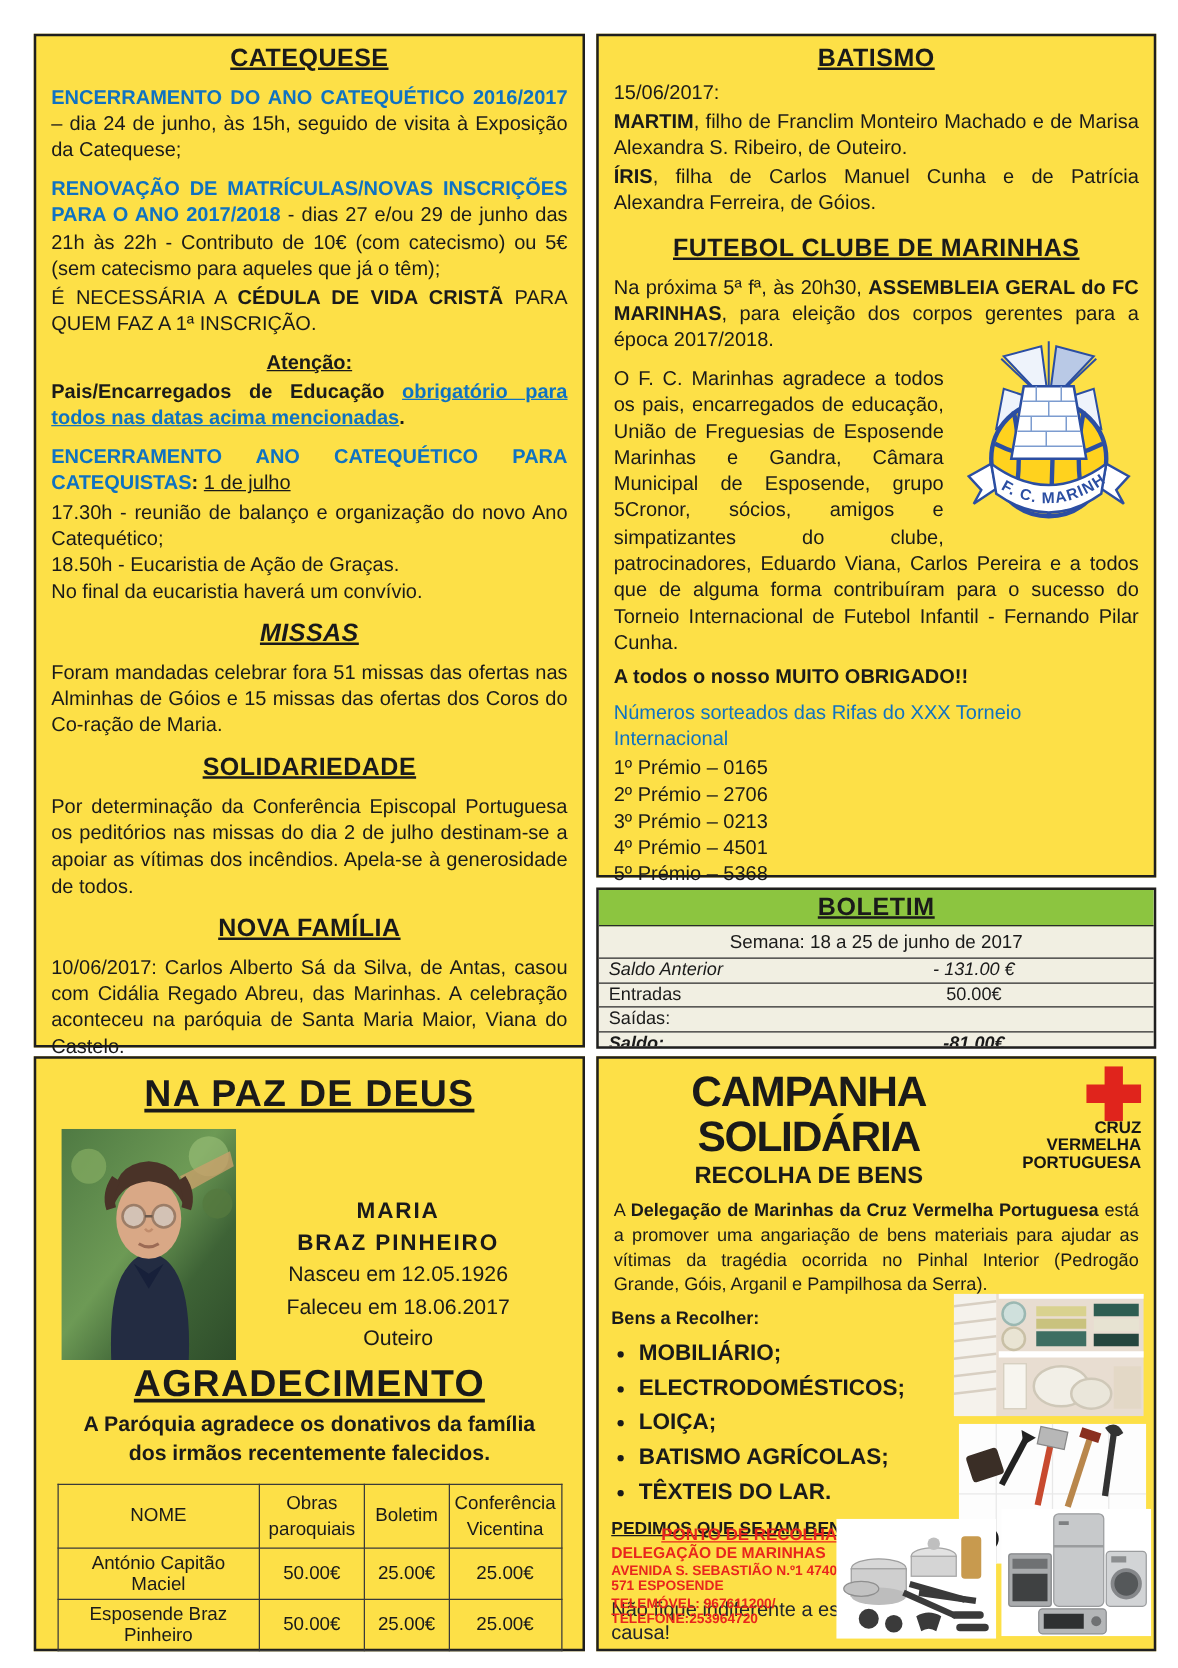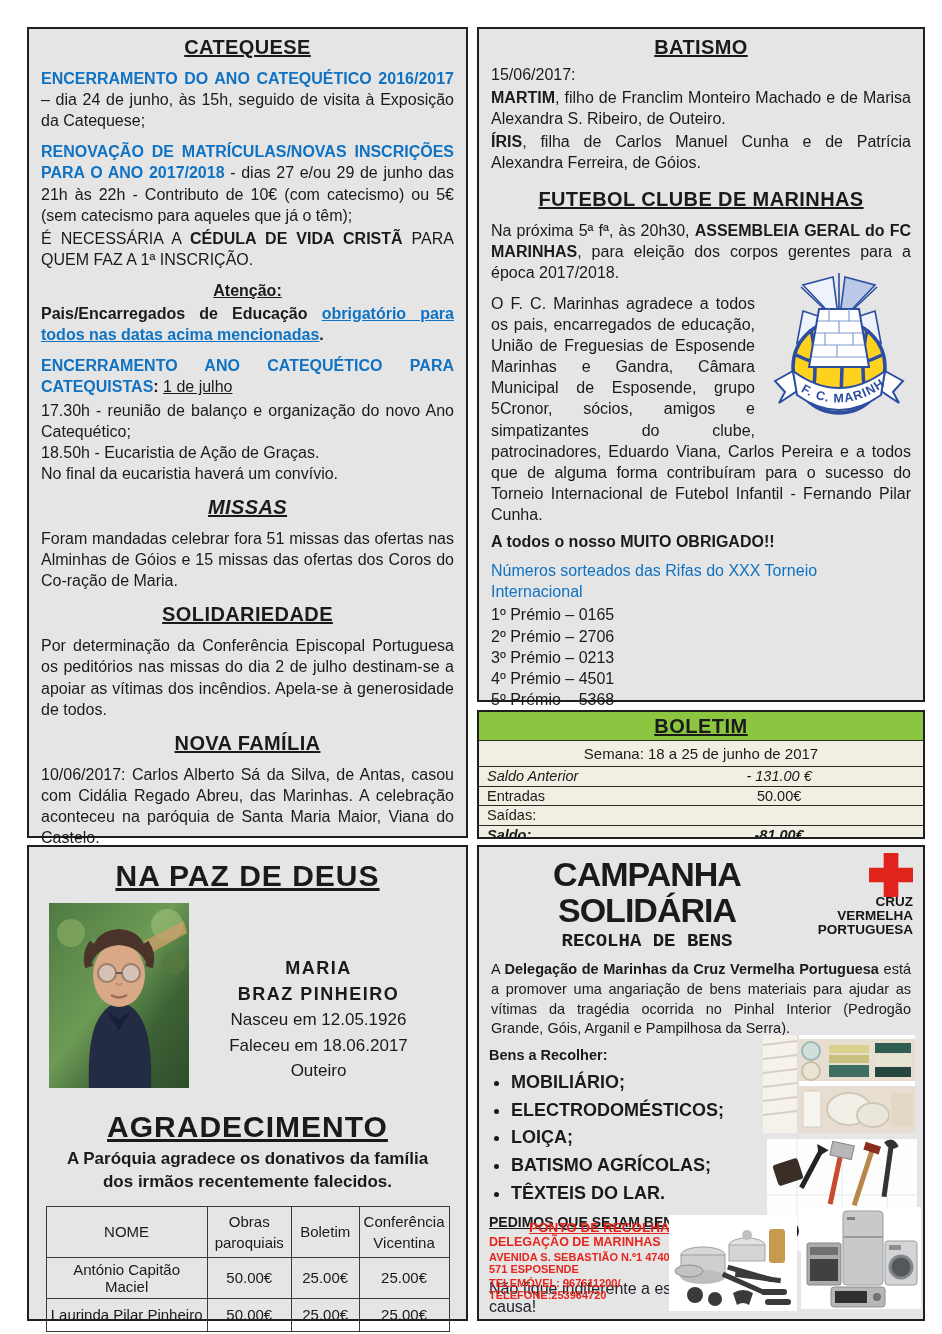--- a/index.html
+++ b/index.html
@@ -1,21 +1,21 @@
 <!DOCTYPE html>
 <html><head>
 <meta charset="utf-8">
 <style>
   html,body{margin:0;padding:0;}
   body{
     width:942px;height:1334px;background:#ffffff;position:relative;
     font-family:"Liberation Sans",sans-serif;color:#1a1a1a;
     -webkit-font-smoothing:antialiased;
   }
-  .box{position:absolute;border:2px solid #1f1f1f;background:#e5e5e5;box-sizing:border-box;padding:4px 12px;}
+  .box{position:absolute;border:2px solid #1f1f1f;background:#fde047;box-sizing:border-box;padding:4px 12px;}
   #box-catequese{left:27px;top:27px;width:441px;height:811px;}
   #box-napaz{left:27px;top:845px;width:441px;height:476px;}
   #box-batismo{left:477px;top:27px;width:448px;height:675px;}
   #box-boletim{left:477px;top:710px;width:448px;height:129px;padding:0;background:#F1EFE2;overflow:hidden;}
   #box-campanha{left:477px;top:845px;width:448px;height:476px;padding:6px 10px;overflow:hidden;}
 
   h2.section{font-size:20px;font-weight:bold;text-align:center;text-decoration:underline;
     margin:3px 0 9px;letter-spacing:.4px;}
   p,.line{font-size:16px;line-height:1.32;margin:0 0 10px;}
   .just{text-align:justify;}
@@ -55,21 +55,21 @@
   .bol-row{display:flex;height:18.5px;line-height:18.5px;border-bottom:1.2px solid #2a2a2a;font-size:14.5px;}
   .bol-row:last-child{border-bottom:none;}
   .bol-label{width:34%;padding-left:8px;}
   .bol-value{width:66%;text-align:center;}
   .it{font-style:italic;}
 
   
   .camp-header{display:flex;margin-bottom:4px;}
   .camp-titles{flex:1;padding-top:4px;}
   .camp-title{font-size:34px;font-weight:bold;letter-spacing:-1px;line-height:1.05;text-align:center;margin:0;}
-  .camp-subtitle{font-size:19px;font-weight:bold;text-align:center;margin:2px 0 0;font-family:Liberation Mono, monospace;}
+  .camp-subtitle{font-size:19px;font-weight:bold;text-align:center;margin:2px 0 0;}
   .cvp{width:108px;position:relative;padding-top:2px;}
   .cvp-cross{position:absolute;right:0;top:0;}
   .cvp-lines{margin-top:40px;text-align:right;font-size:13.5px;font-weight:bold;line-height:1.05;color:#151515;}
   .camp-intro{font-size:14.5px;text-align:justify;margin:8px 2px 8px;line-height:1.35;}
   .bens-label{font-size:14.5px;font-weight:bold;margin:0 0 6px;}
   .bullets{width:250px;margin:0 0 6px;padding:0 0 0 22px;}
   .bullets li{font-size:18px;font-weight:bold;line-height:1.55;}
   .camp-warning{font-size:14px;font-weight:bold;text-decoration:underline;margin:2px 0 0;}
   .camp-cause{font-size:16px;margin:50px 0 0;width:240px;color:#20242c;}
   .camp-juntos{display:flex;align-items:center;gap:14px;margin:8px 0 0;width:250px;}
@@ -151,38 +151,38 @@
       </svg>
     </div>
     <div class="napaz-info">
       <div class="napaz-name">MARIA</div>
       <div class="napaz-name">BRAZ PINHEIRO</div>
       <div class="napaz-line">Nasceu em 12.05.1926</div>
       <div class="napaz-line">Faleceu em 18.06.2017</div>
       <div class="napaz-line">Outeiro</div>
     </div>
   </div>
-  <div class="big-title" style="margin-top:22px;margin-bottom:4px;">AGRADECIMENTO</div>
+  <div class="big-title" style="margin-top:3px;margin-bottom:4px;">AGRADECIMENTO</div>
   <div class="agrad-text">A Paróquia agradece os donativos da família dos irmãos recentemente falecidos.</div>
   <table class="donativos">
     <tbody>
         <tr>
       <th class="c0">NOME</th>
       <th class="c1">Obras paroquiais</th>
       <th class="c2">Boletim</th>
       <th class="c3">Conferência Vicentina</th>
     </tr>
     <tr>
       <td>António Capitão Maciel</td>
       <td>50.00€</td>
       <td>25.00€</td>
       <td>25.00€</td>
     </tr>
     <tr>
-      <td>Laurinda Pilar Pinheiro</td>
+      <td>Esposende Braz Pinheiro</td>
       <td>50.00€</td>
       <td>25.00€</td>
       <td>25.00€</td>
     </tr>
   </tbody>
     </table>
 </div>
 
 <div class="box" id="box-batismo">
   <h2 class="section">BATISMO</h2>

